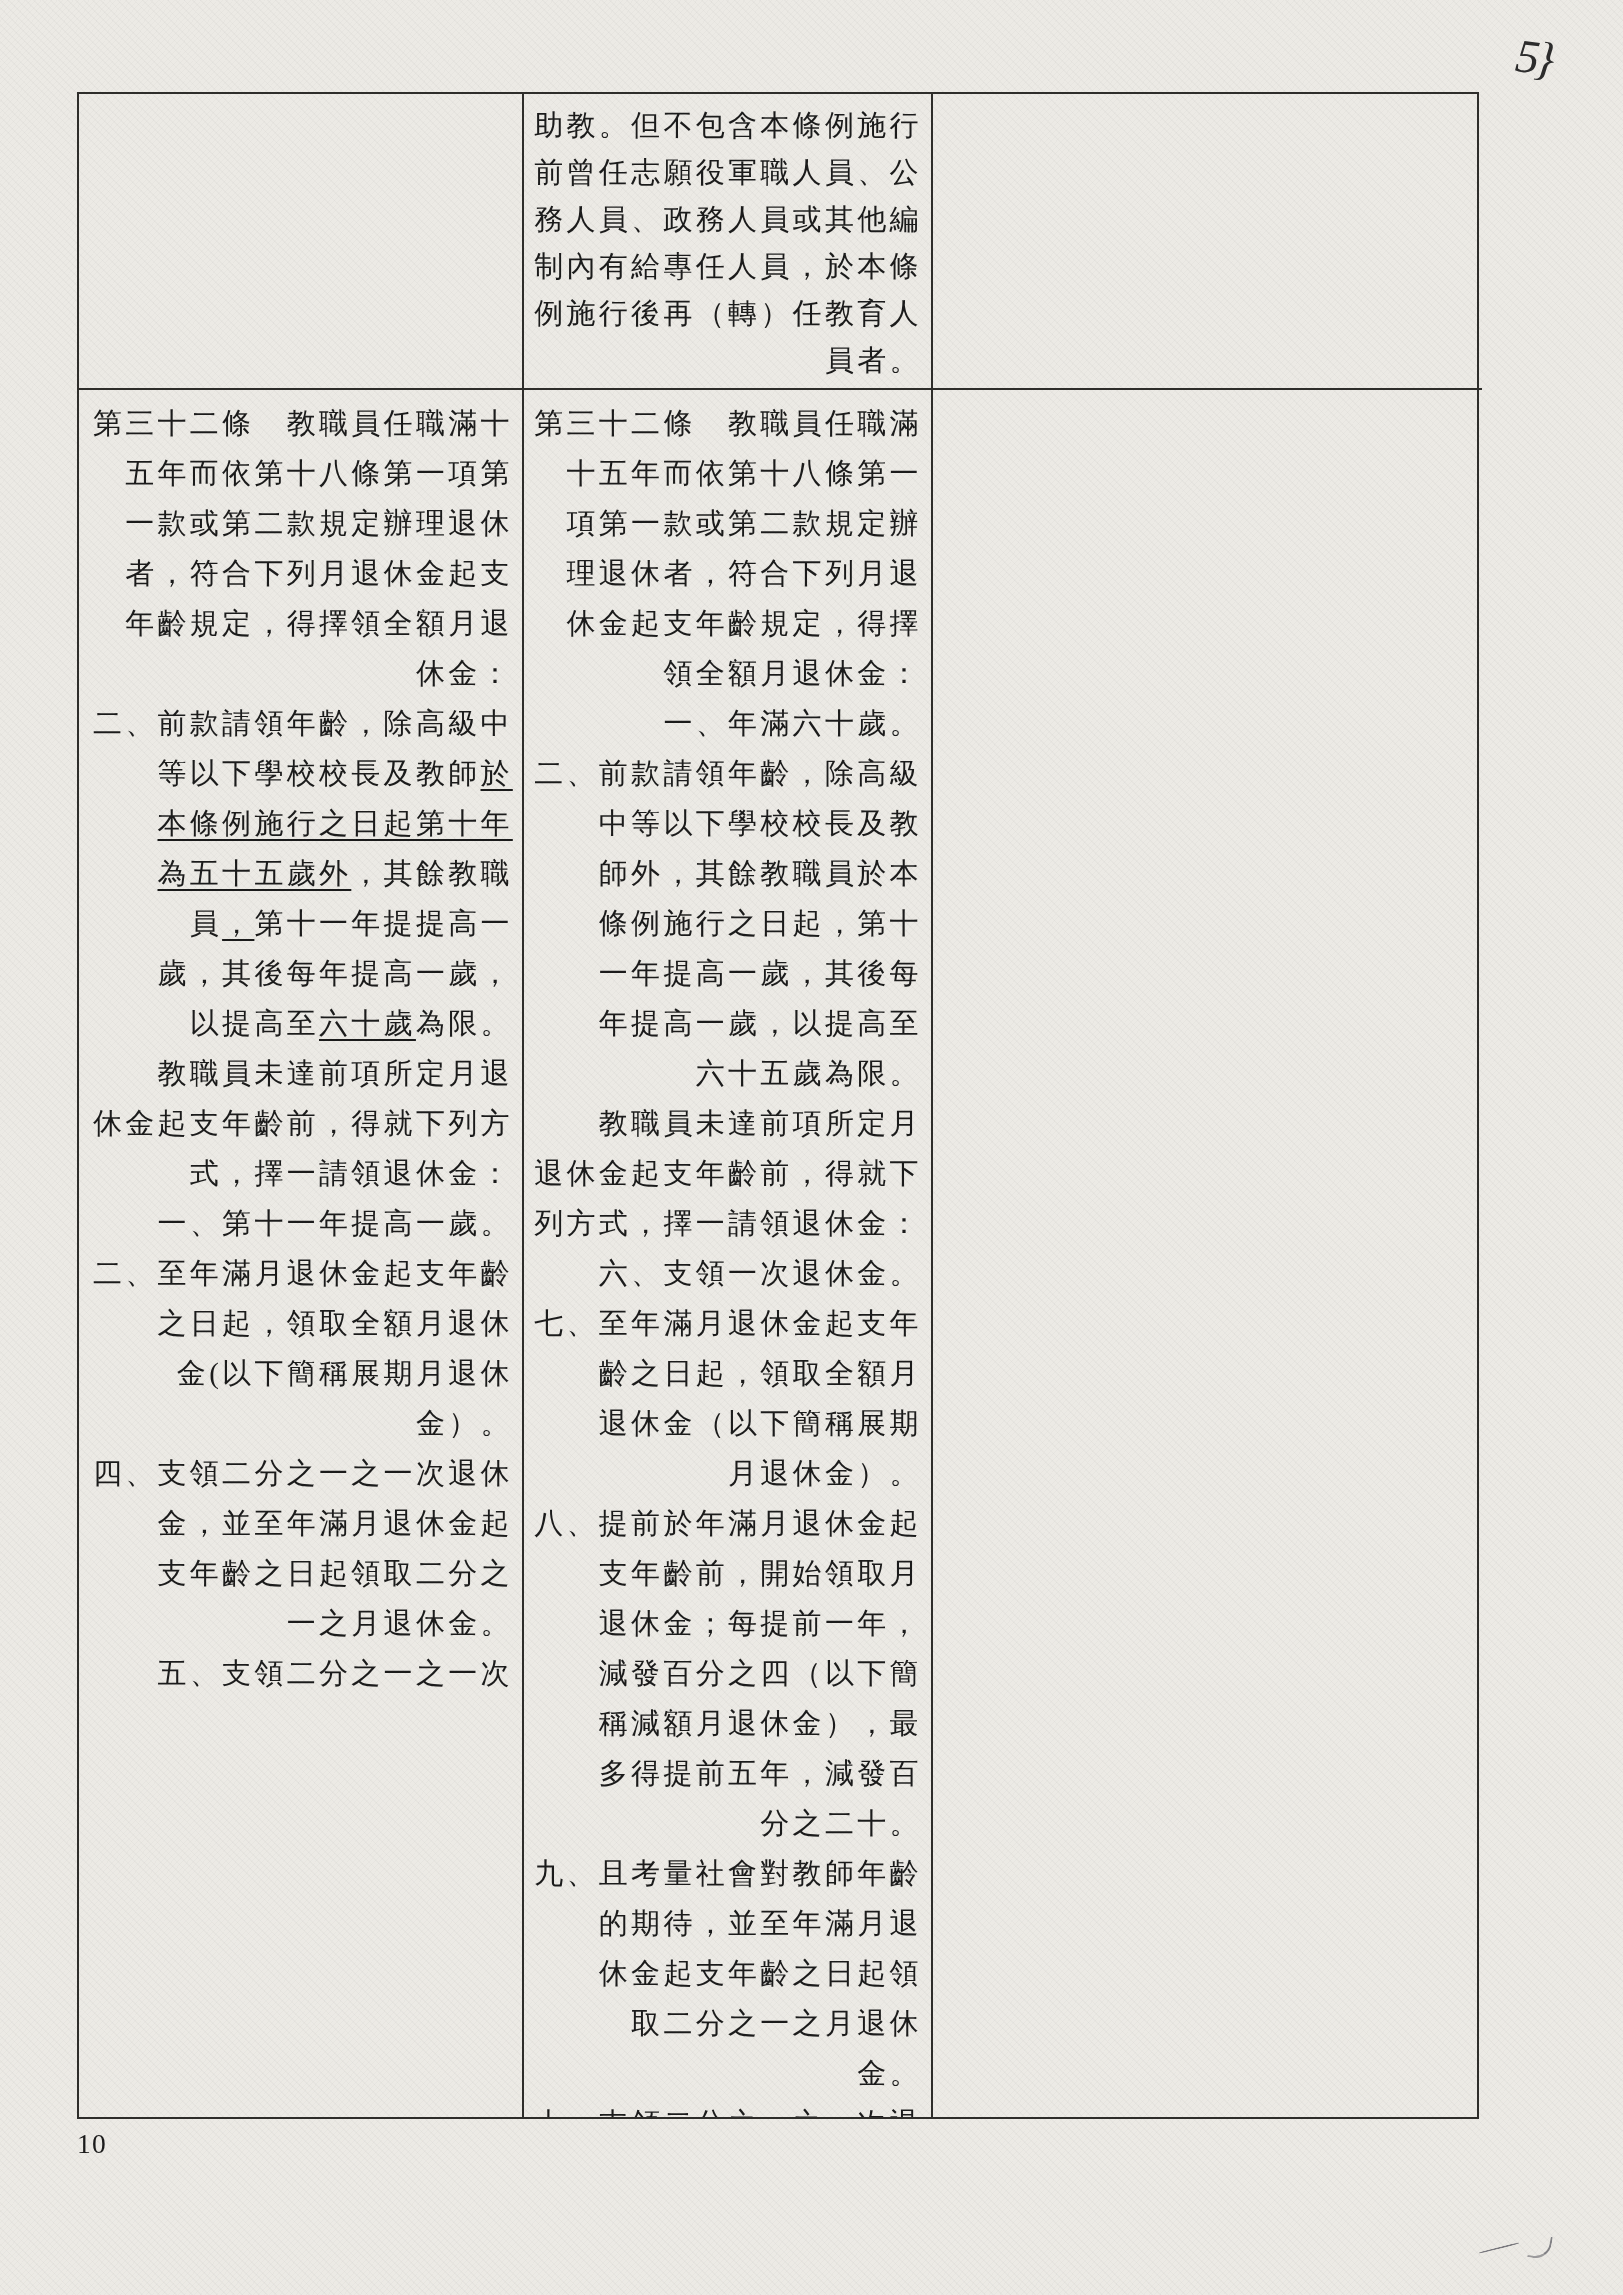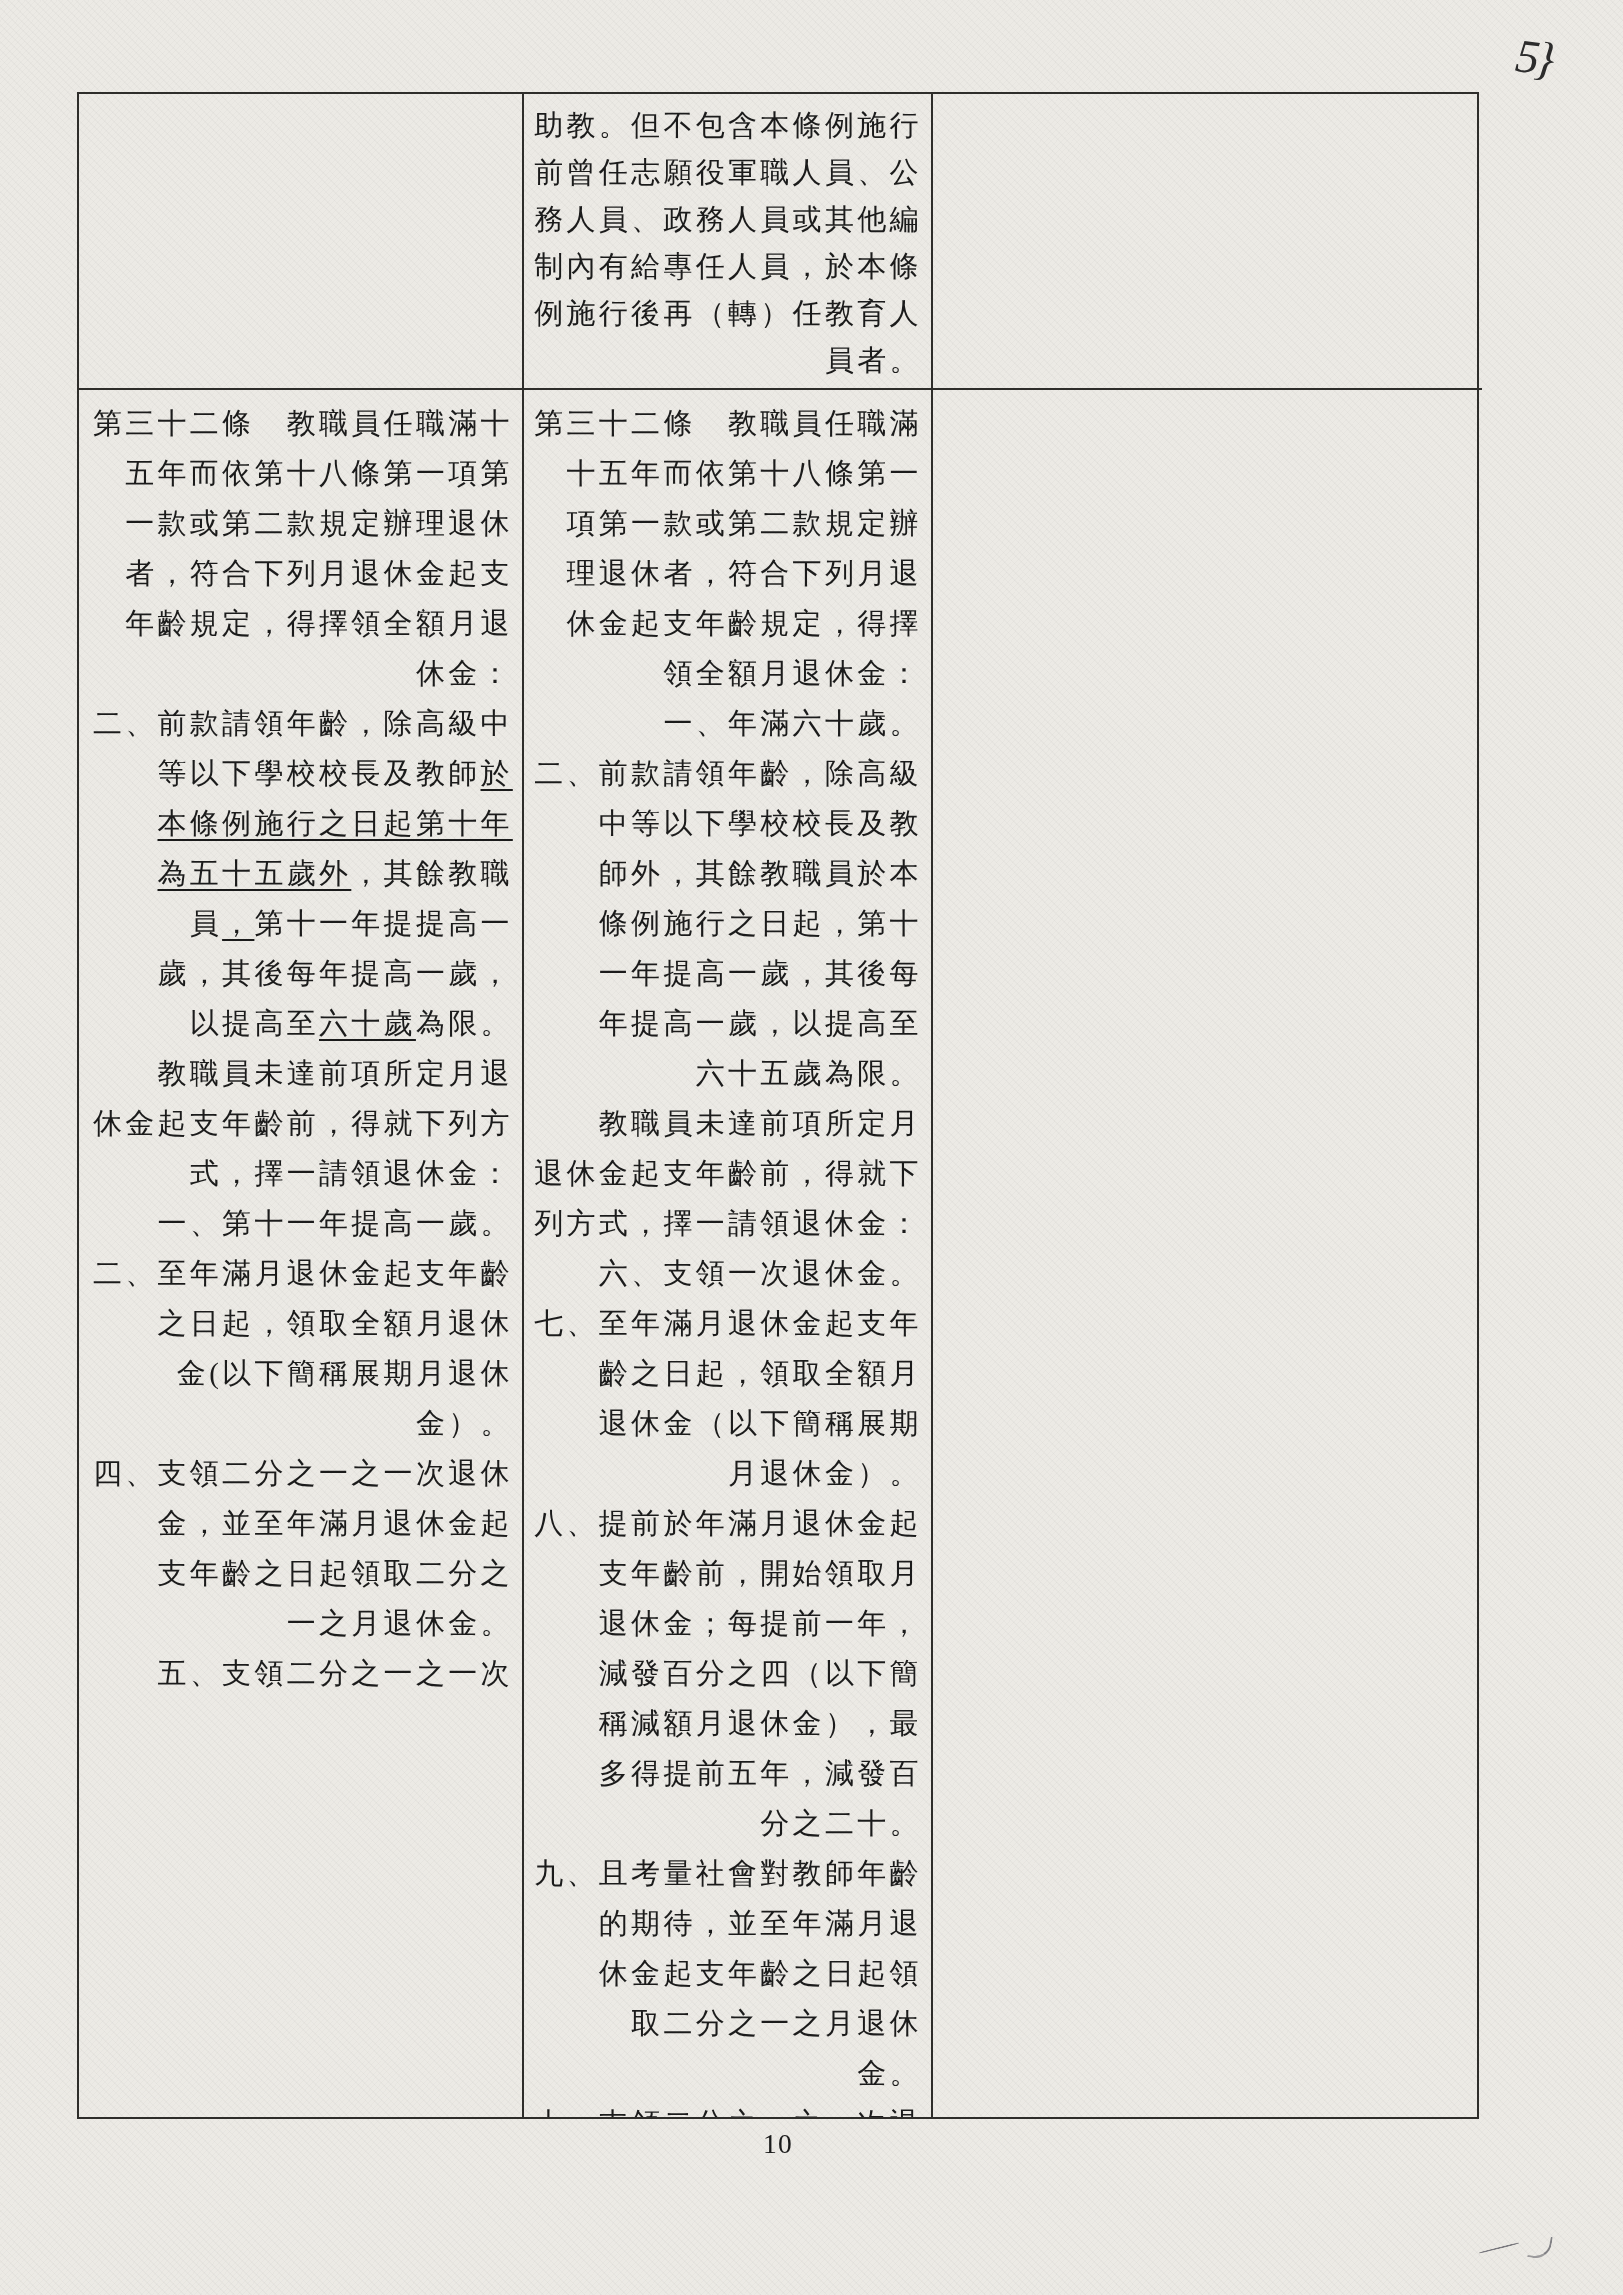--- a/index.html
+++ b/index.html
@@ -51,21 +51,21 @@
   .plain { }
 
   .u {
     text-decoration-line:underline;
     text-decoration-thickness:2px;
     text-underline-offset:5.9px;
   }
 
   .page-number {
     position:absolute; left:77px; top:2128px; width:1402px;
-    text-align:center; font-size:27.5px; letter-spacing:1.3px;
+    text-align:left; font-size:27.5px; letter-spacing:1.3px;
   }
 
   .handwritten-mark {
     position:absolute; left:1516px; top:30px;
     font-size:47px; font-style:italic; color:#2c2c2c;
     transform:rotate(7deg);
     letter-spacing:-3.9px;
   }
 
   .pen-mark-1 {

